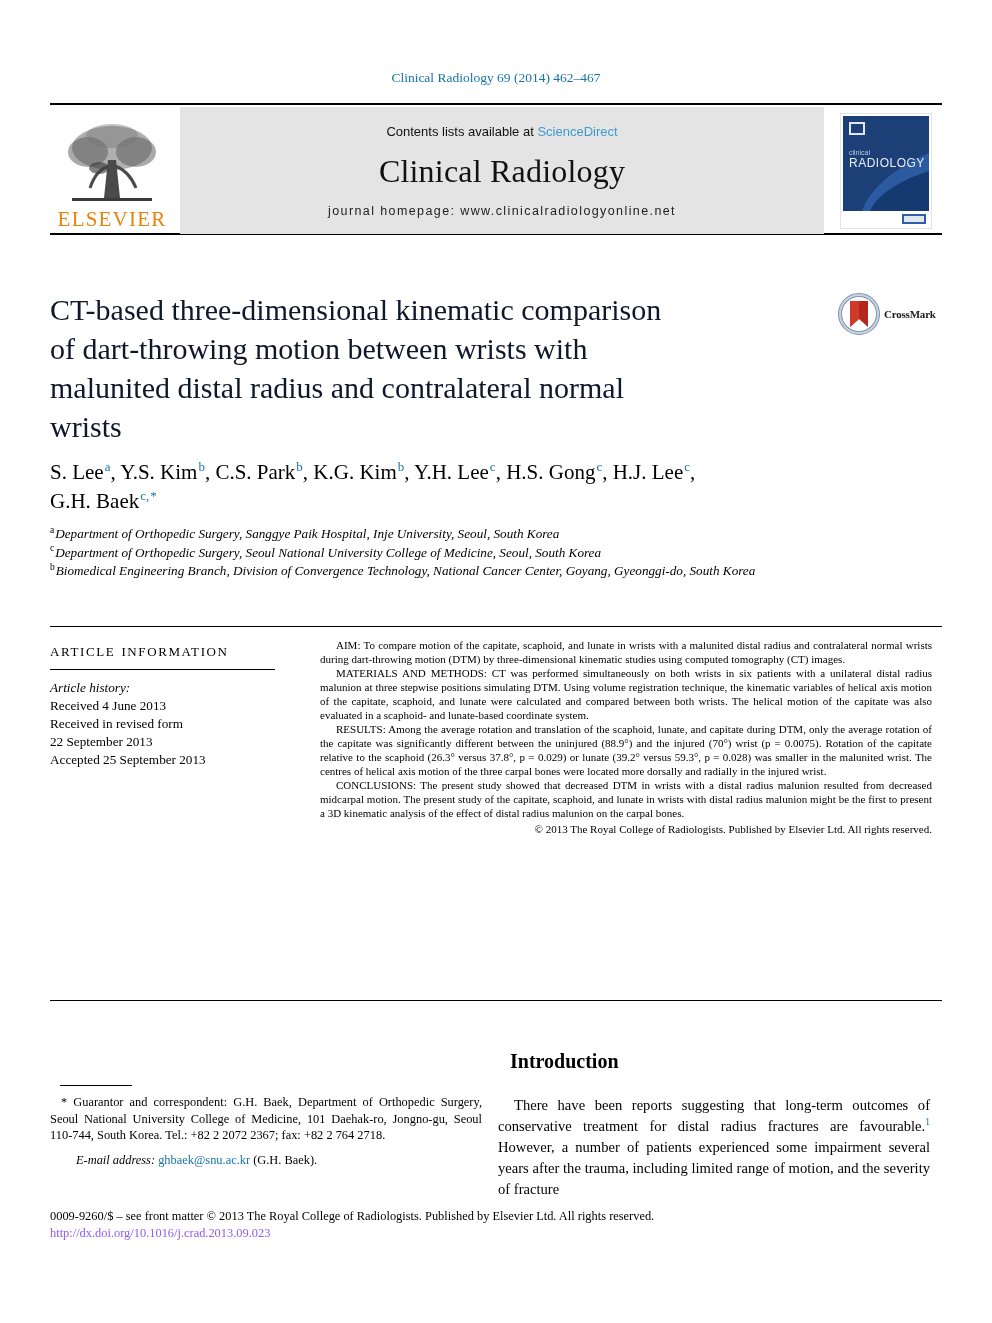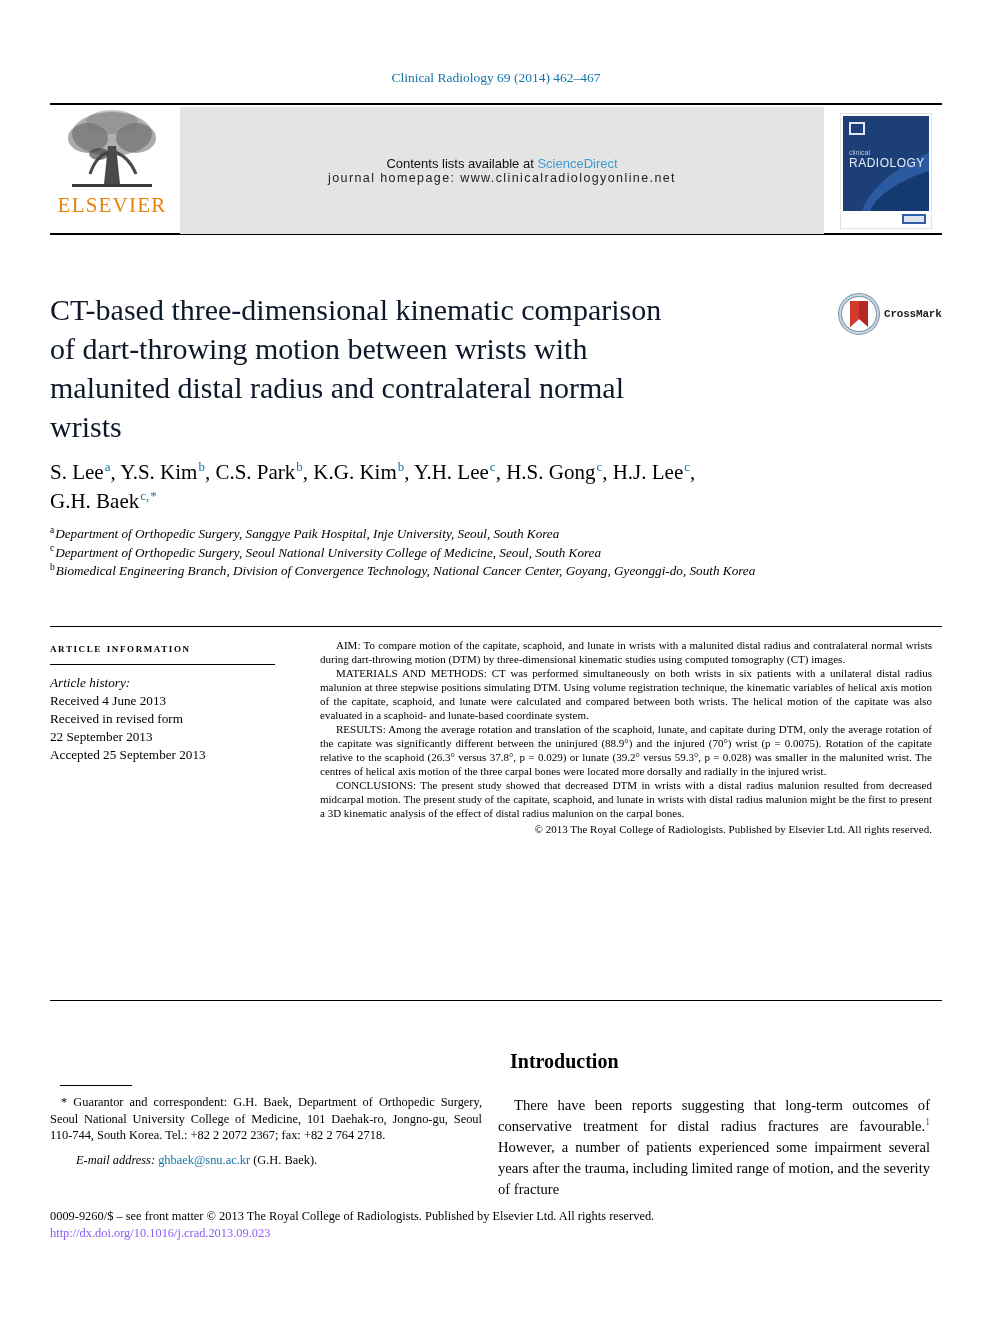--- a/index.html
+++ b/index.html
@@ -53,21 +53,21 @@
     display: flex;
     align-items: stretch;
   }
   .elsevier-logo {
     width: 124px;
     flex: 0 0 124px;
     display: flex;
     flex-direction: column;
     align-items: center;
     justify-content: flex-end;
-    padding-bottom: 18px;
+    padding-bottom: 4px;
     box-sizing: border-box;
   }
   .tree-svg { display:block; }
   .elsevier-word {
     font-family: "Liberation Serif", serif;
     font-size: 21px;
     letter-spacing: 1.2px;
     color: #e8820c;
     line-height: 1;
     margin-top: 1px;
@@ -132,21 +132,21 @@
   .crossmark {
     position: absolute;
     top: 288px;
     left: 838px;
     width: 104px;
     height: 52px;
     display: flex;
     align-items: center;
   }
   .crossmark-label {
-    font-family: Liberation Mono, monospace;
+    font-family: Liberation Serif, serif;
     font-size: 11px;
     font-weight: bold;
     color: #1a1a1a;
     margin-left: 4px;
     letter-spacing: -0.2px;
   }
 
   
   .authors {
     position: absolute;
@@ -203,24 +203,23 @@
 
   .artinfo {
     position: absolute;
     top: 640px;
     left: 50px;
     width: 232px;
   }
   .artinfo-head {
     font-family: "Liberation Serif", serif;
     font-variant: small-caps;
-    font-size: 13px;
+    font-size: 18px;
     letter-spacing: 1.6px;
     color: #000;
-    font-weight: bold;
   }
   .artinfo-rule {
     border-top: 1px solid #000;
     margin: 8px 0 9px 0;
     width: 225px;
   }
   .artinfo-body {
     font-family: "Liberation Serif", serif;
     font-size: 13.2px;
     line-height: 18px;
@@ -336,20 +335,21 @@
             <rect x="8" y="76" width="80" height="3" fill="#3a3a3a"></rect>
           </g>
         </svg>
         <div class="elsevier-word">ELSEVIER</div>
       </div>
 
       <div class="journal-band">
         <div class="contents-line">
           <span>Contents lists available at </span><span class="sd">ScienceDirect</span>
         </div>
+        <div class="journal-title">Clinical Radiology</div>
         <div class="homepage-line">journal homepage: www.clinicalradiologyonline.net</div>
       </div>
 
       <div class="cover-thumb">
         <svg width="92" height="116" viewBox="0 0 92 116">
           <rect x="0" y="0" width="92" height="116" fill="#ffffff" stroke="#c9c9c9" stroke-width="1"></rect>
           <rect x="3" y="3" width="86" height="95" fill="#1c3f78"></rect>
           <path d="M3 98 L89 98 L89 40 C60 52 30 74 22 98 Z" fill="#2e5fa8" opacity="0.85"></path>
           <path d="M3 98 L89 98 L89 58 C64 66 38 80 30 98 Z" fill="#13356b" opacity="0.9"></path>
           <rect x="9" y="9" width="16" height="13" fill="#dfe6f0"></rect>

